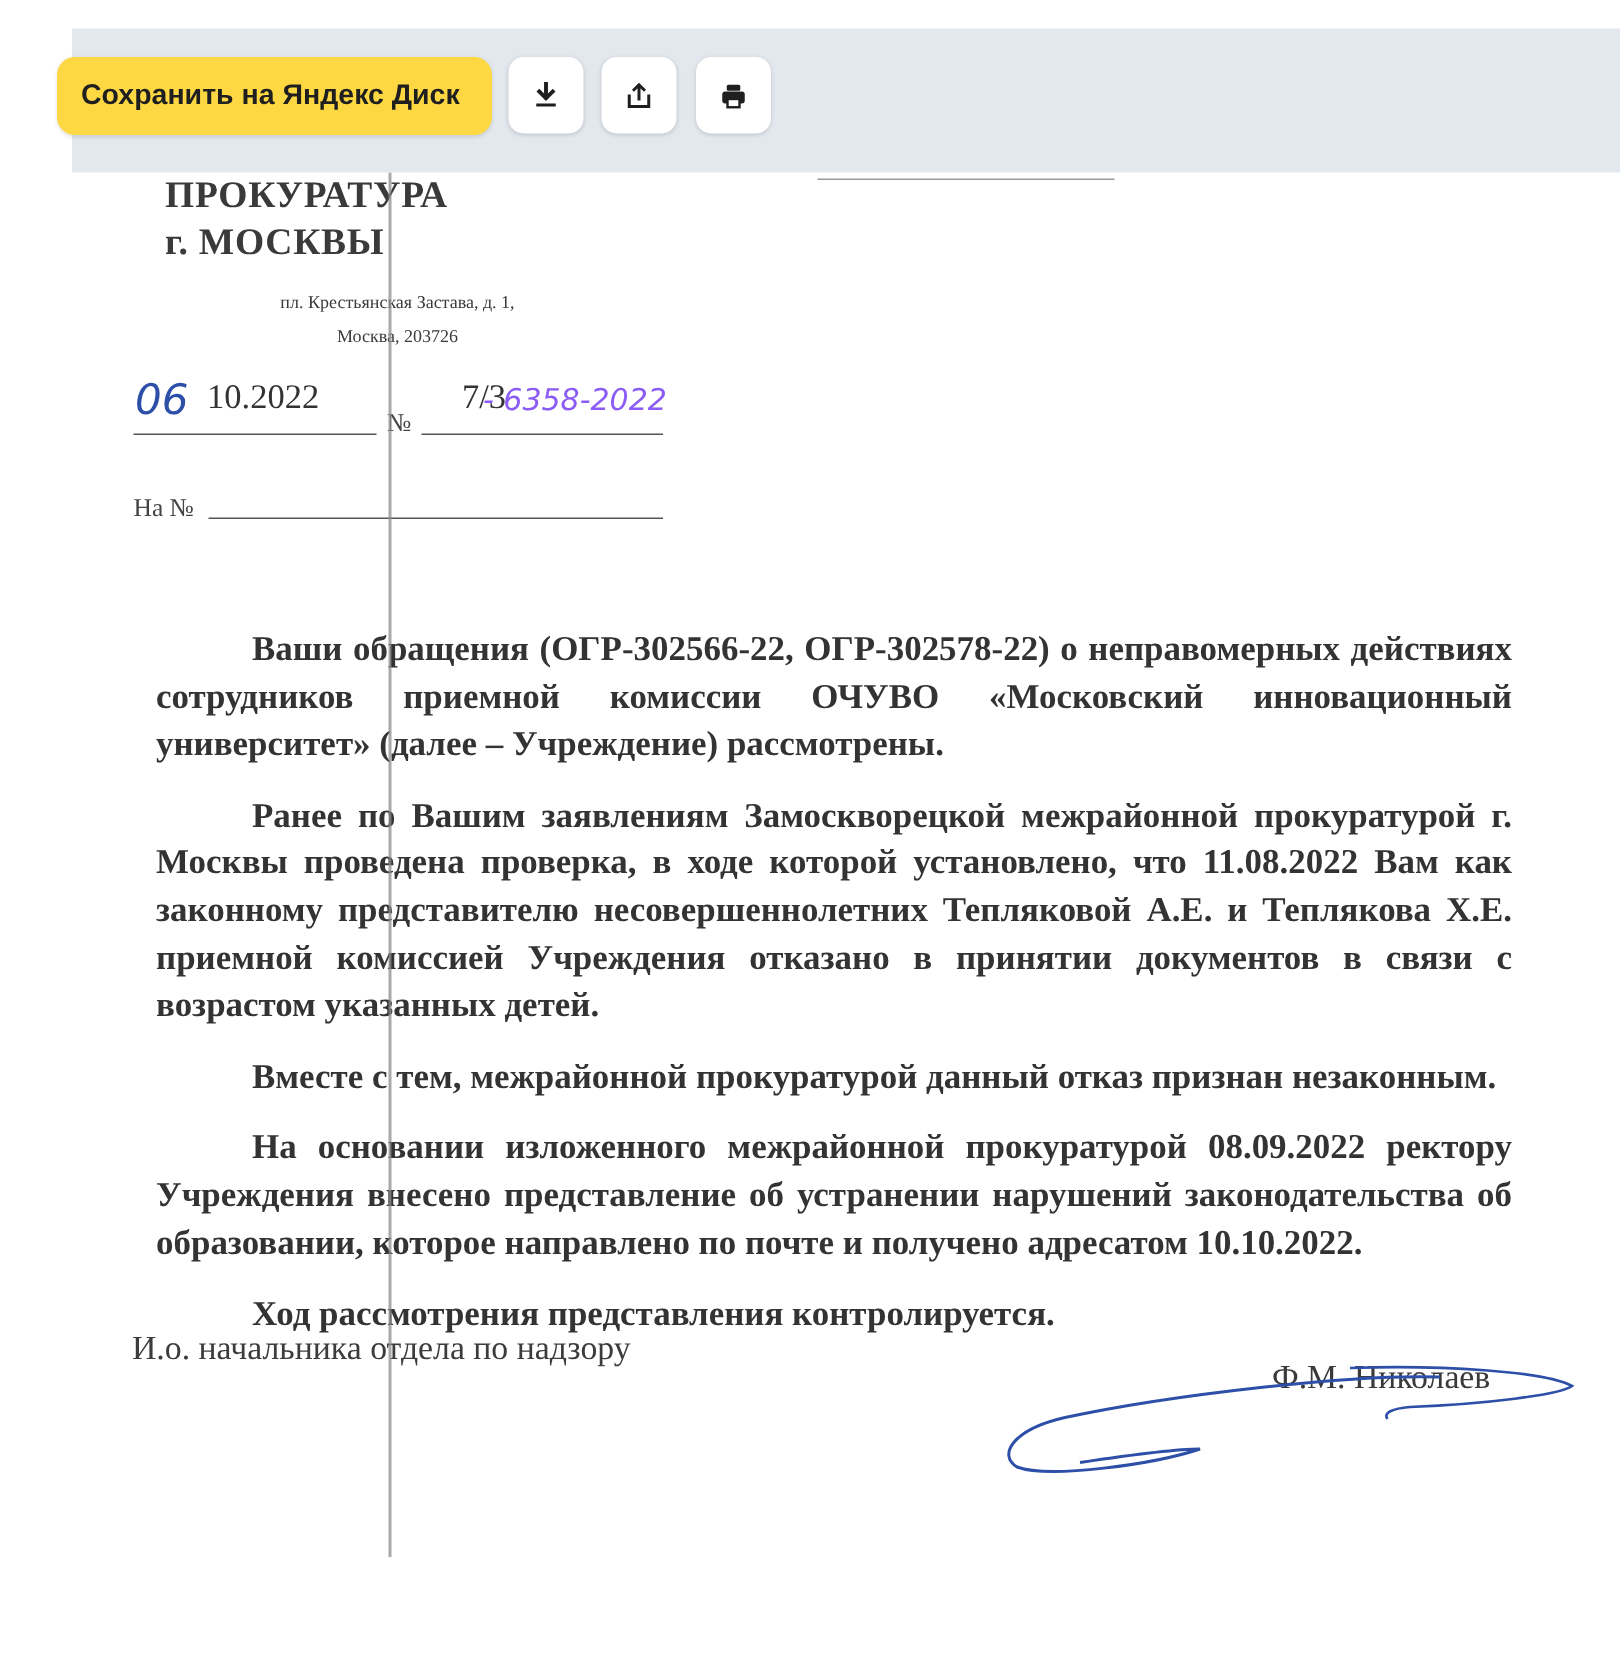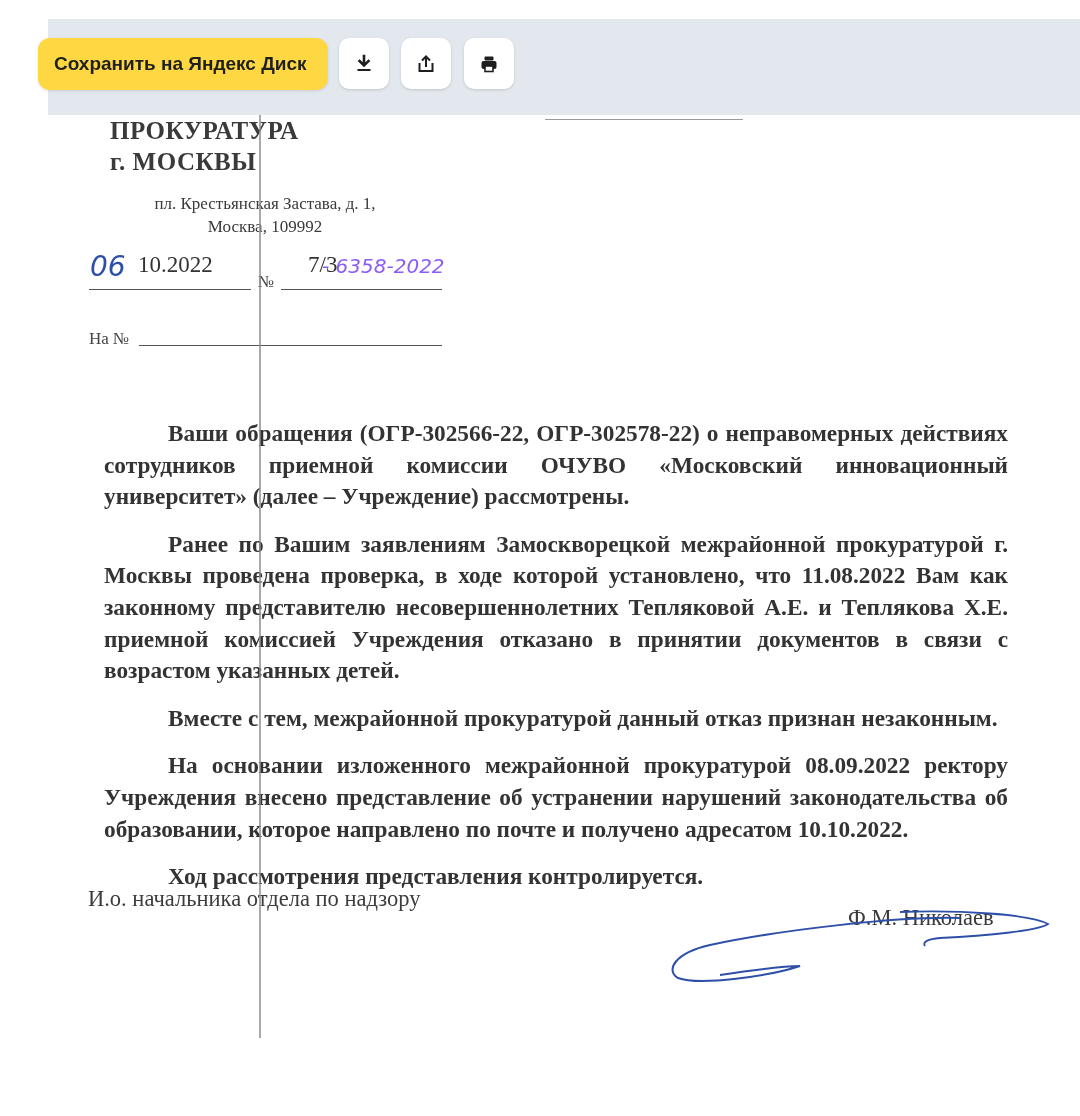--- a/index.html
+++ b/index.html
@@ -37,21 +37,21 @@
   .vline {
     position: absolute; left: 259px; top: 115px; width: 2px; height: 923px;
     background: #8c8c8c; opacity: 0.75; z-index: 3;
   }
   .org-title {
     position: absolute; left: 110px; width: 310px; text-align: left;
     font-weight: bold; font-size: 25px; letter-spacing: 0.5px; color: #3a3a3a;
   }
   .addr {
     position: absolute; left: 110px; width: 310px; text-align: center;
-    font-size: 17px; color: #3a3a3a;
+    font-size: 12px; color: #3a3a3a;
   }
   .hand-blue {
     position: absolute; font-family: "DejaVu Sans", sans-serif; font-style: italic;
     color: #2d4fa8; font-size: 28px;
   }
   .field-text { position: absolute; font-size: 23px; color: #333; }
   .uline { position: absolute; height: 0; border-bottom: 1.5px solid #555; }
   .small { position: absolute; font-size: 17px; color: #444; }
   .body-text {
     position: absolute; left: 88px; width: 936px;
@@ -67,21 +67,21 @@
 </style>
 </head>
 <body>
 
 <div class="doc">
   <div class="peek-line"></div>
 
   <div class="org-title" style="top:117px;">ПРОКУРАТУРА</div>
   <div class="org-title" style="top:148px;">г. МОСКВЫ</div>
   <div class="addr" style="top:194px;">пл. Крестьянская Застава, д. 1,</div>
-  <div class="addr" style="top:217px;">Москва, 109992</div>
+  <div class="addr" style="top:217px;">Москва, 203726</div>
 
   <span class="hand-blue" style="left:90px; top:250px;">06</span>
   <span class="field-text" style="left:138px; top:252px;">10.2022</span>
   <div class="uline" style="left:89px; top:289px; width:162px;"></div>
   <span class="small" style="left:258px; top:272px;">№</span>
   <span class="field-text" style="left:288px; top:252px;margin-left:20px;">7/3</span>
   <span class="field-text" style="left:322px; top:254px; font-family:'DejaVu Sans',sans-serif; font-size:20px; color:#8b5cf6; font-style:italic;">- 6358-2022</span>
   <div class="uline" style="left:281px; top:289px; width:161px;"></div>
 
   <span class="small" style="left:89px; top:329px;">На №</span>

